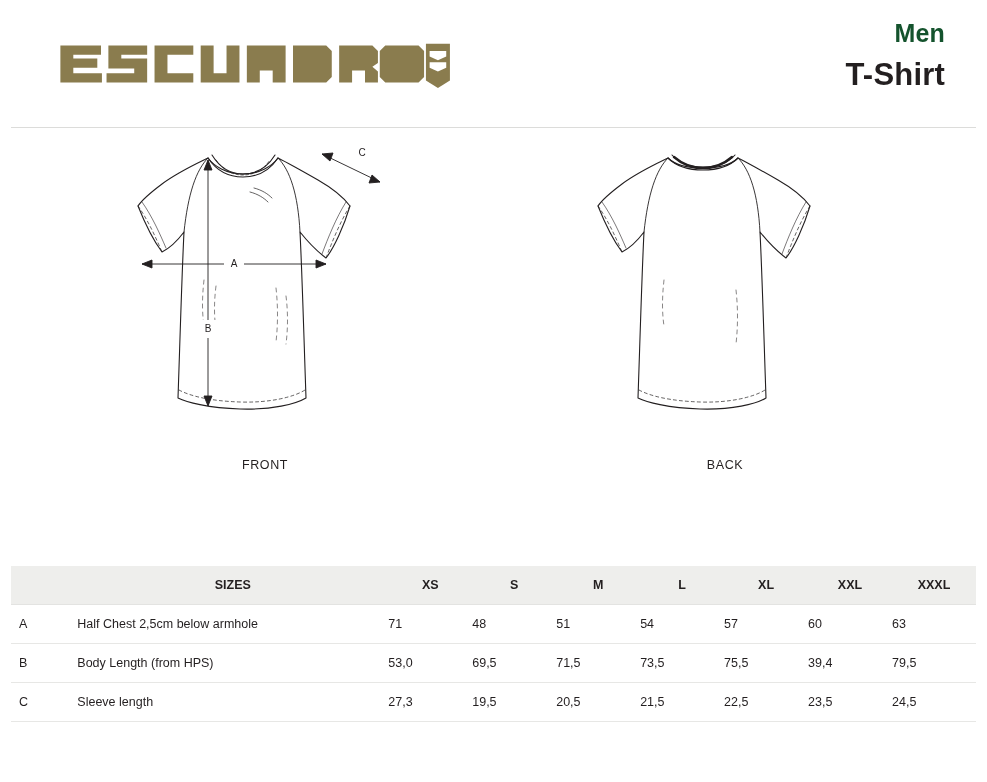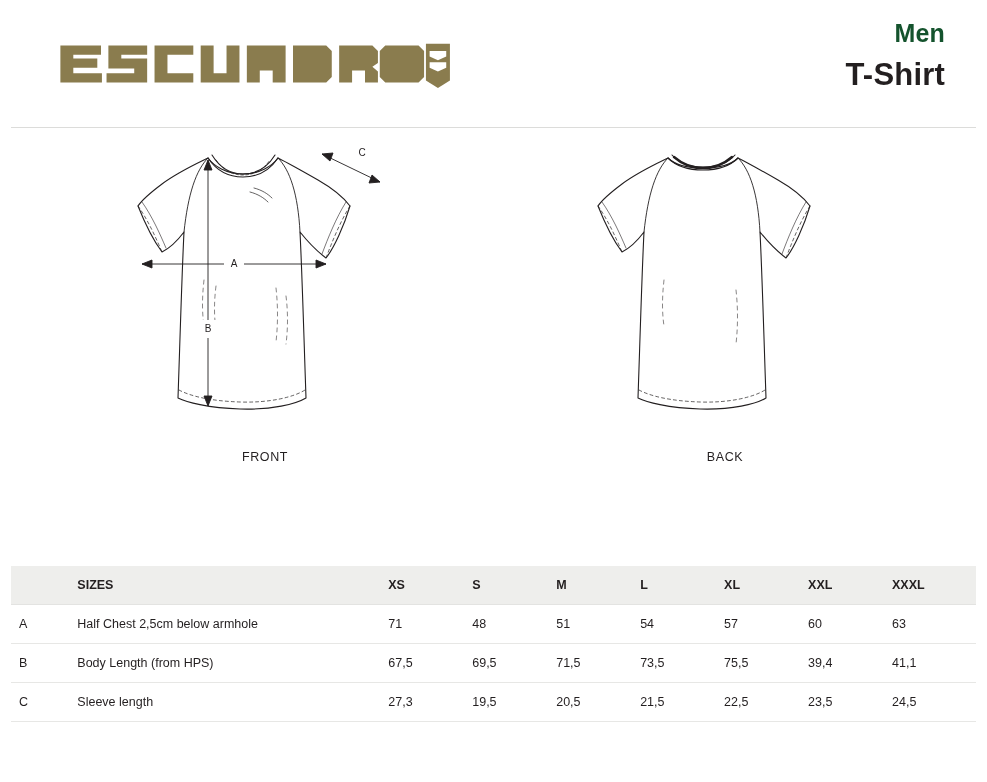--- a/index.html
+++ b/index.html
@@ -70,36 +70,37 @@
     width: 420px;
     text-align: center;
   }
   .view.front { left: 55px; }
   .view.back  { left: 515px; }
   .view svg { display: block; margin: 0 auto; }
   .view-label {
     font-size: 12.5px;
     color: #231f20;
     letter-spacing: 0.6px;
+    margin-top: 8px;
   }
 
   
   .size-table {
     position: absolute;
     left: 11px;
     right: 11px;
     top: 566px;
     border-collapse: collapse;
     width: calc(100% - 22px);
     font-size: 12.5px;
   }
   .size-table thead th {
     background: #eeeeec;
     font-weight: bold;
-    text-align: left;
+    text-align: center;
     padding: 12px 0 12px 0;
     color: #231f20;
     border-bottom: 1px solid #e3e3e1;
     font-size: 12.5px;
   }
   .size-table tbody td {
     padding: 12px 0 12px 0;
     border-bottom: 1px solid #e7e7e5;
     color: #231f20;
     font-size: 12.5px;
@@ -278,27 +279,27 @@
       <td class="col-size">48</td>
       <td class="col-size">51</td>
       <td class="col-size">54</td>
       <td class="col-size">57</td>
       <td class="col-size">60</td>
       <td class="col-size">63</td>
     </tr>
     <tr>
       <td class="col-key">B</td>
       <td class="col-desc">Body Length (from HPS)</td>
-      <td class="col-size">67,5</td>
+      <td class="col-size">53,0</td>
       <td class="col-size">69,5</td>
       <td class="col-size">71,5</td>
       <td class="col-size">73,5</td>
       <td class="col-size">75,5</td>
       <td class="col-size">39,4</td>
-      <td class="col-size">41,1</td>
+      <td class="col-size">79,5</td>
     </tr>
     <tr>
       <td class="col-key">C</td>
       <td class="col-desc">Sleeve length</td>
       <td class="col-size">27,3</td>
       <td class="col-size">19,5</td>
       <td class="col-size">20,5</td>
       <td class="col-size">21,5</td>
       <td class="col-size">22,5</td>
       <td class="col-size">23,5</td>

